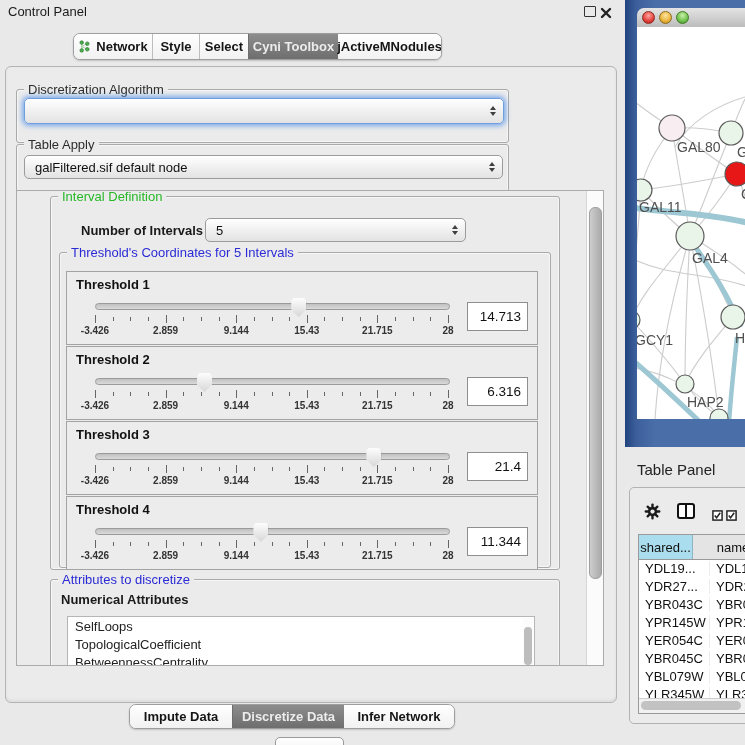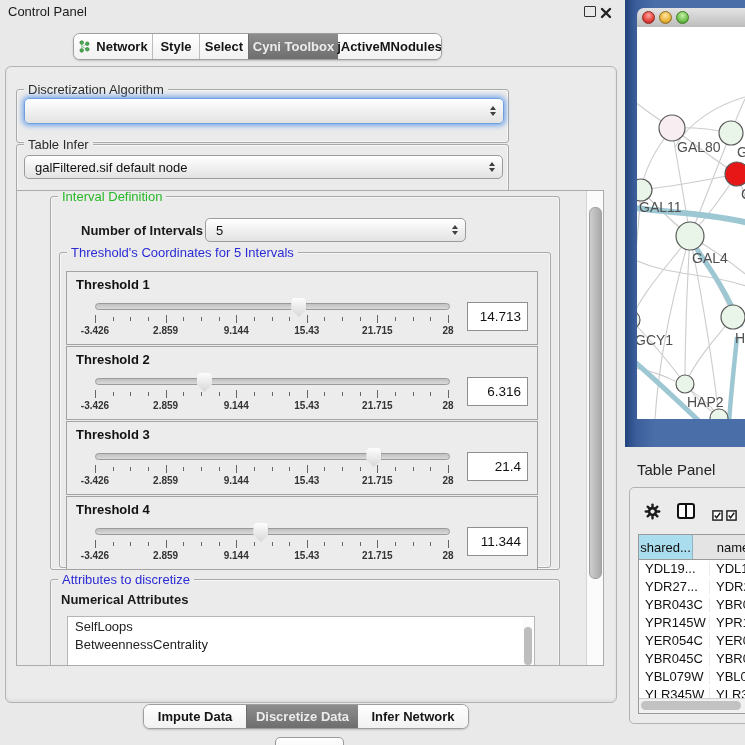--- a/index.html
+++ b/index.html
@@ -16,21 +16,21 @@
 
   
   .segbar{display:flex;border:1px solid #9e9e9e;border-radius:7px;overflow:hidden;
           box-shadow:0 1px 2px rgba(0,0,0,.18);background:#fff}
   .seg{display:flex;align-items:center;justify-content:center;gap:5px;font-size:13px;font-weight:600;
        color:#151515;background:linear-gradient(#ffffff,#f1f1f1);border-left:1px solid #bdbdbd;height:100%;box-sizing:border-box}
   .seg:first-child{border-left:none}
   .seg.sel{background:linear-gradient(#8d8d8d,#6e6e6e);color:#ececec;border-left-color:#6e6e6e}
   .seg.sel + .seg{border-left:none}
   #top-tab-bar{left:73px;top:33px;width:367px;height:25px}
-  #bottom-tab-bar{left:143px;top:704px;width:324px;height:23px}
+  #bottom-tab-bar{left:129px;top:704px;width:324px;height:23px}
 
   #main-panel{left:5px;top:66px;width:610px;height:635px;background:#ebebeb;
               border:1px solid #b4b4b4;border-radius:6px;box-shadow:inset 0 -2px 3px rgba(0,0,0,.06)}
 
   .fieldset{position:absolute;border:1px solid #a9a9a9;border-radius:3px;box-shadow:inset 0 0 0 1px rgba(255,255,255,.55)}
   .fieldset>.ftitle{position:absolute;top:-8px;left:7px;background:#ebebeb;padding:0 4px;font-size:13px;color:#2c2c2c;white-space:nowrap}
   .ftitle.green{color:#28b828}
   .ftitle.blue{color:#2b2bd6}
 
   .combo{position:absolute;box-sizing:border-box;border:1px solid #9b9b9b;border-radius:5px;
@@ -159,21 +159,21 @@
       <span class="ftitle">Discretization Algorithm</span>
       <div class="combo focusring" style="left:7px;top:8px;width:480px;height:26px">
         <span class="stepper">
             <span class="arr-up"></span>
             <span class="arr-dn"></span>
           </span>
       </div>
     </div>
 
     <div class="fieldset" id="tabledata-group" style="left:10px;top:77px;width:491px;height:46px">
-      <span class="ftitle">Table Infer</span>
+      <span class="ftitle">Table Apply</span>
       <div class="combo" style="left:7px;top:10px;width:479px;height:24px">
         <span>galFiltered.sif default node</span>
         <span class="stepper">
             <span class="arr-up"></span>
             <span class="arr-dn"></span>
           </span>
       </div>
     </div>
 
     <div class="abs" id="scrollpane" style="left:10px;top:123px">
@@ -327,20 +327,21 @@
             </div>
         </div>
       </div>
 
       <div class="fieldset" style="left:33px;top:388px;width:508px;height:150px">
         <span class="ftitle blue">Attributes to discretize</span>
         <div class="abs" style="left:10px;top:12px;font-size:13px;font-weight:bold">Numerical Attributes</div>
         <div id="attr-list">
           <div id="attr-items">
               <div class="attr-item">SelfLoops</div>
+              <div class="attr-item">TopologicalCoefficient</div>
               <div class="attr-item">BetweennessCentrality</div>
             </div>
           <div id="attr-scroll">
               <div id="attr-thumb"></div>
             </div>
         </div>
       </div>
 
       <div id="sp-vscroll">
         <div id="sp-vthumb"></div>

